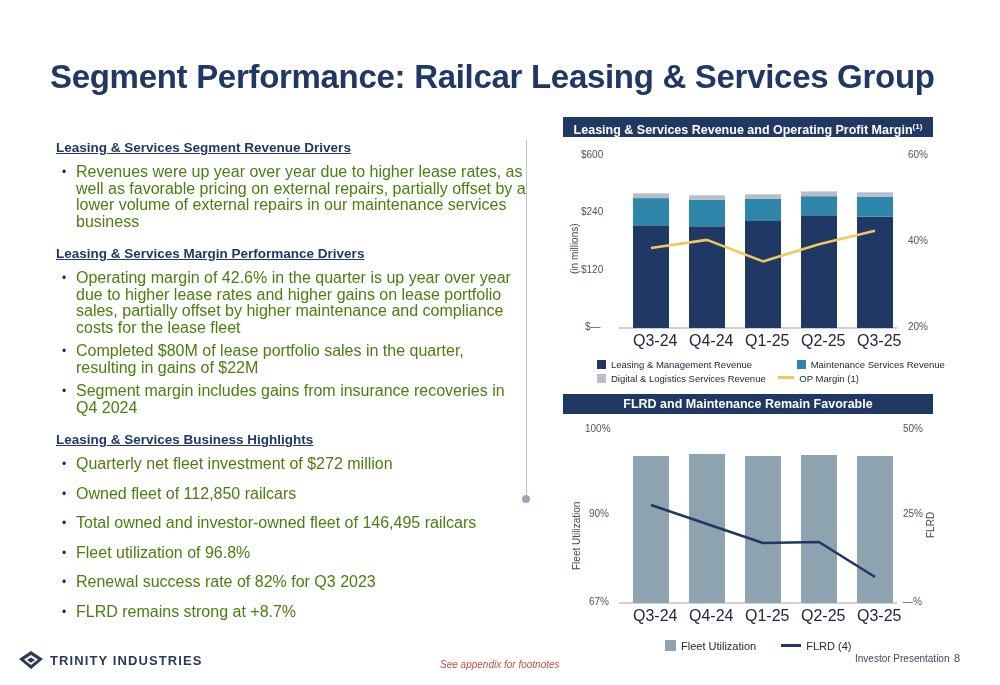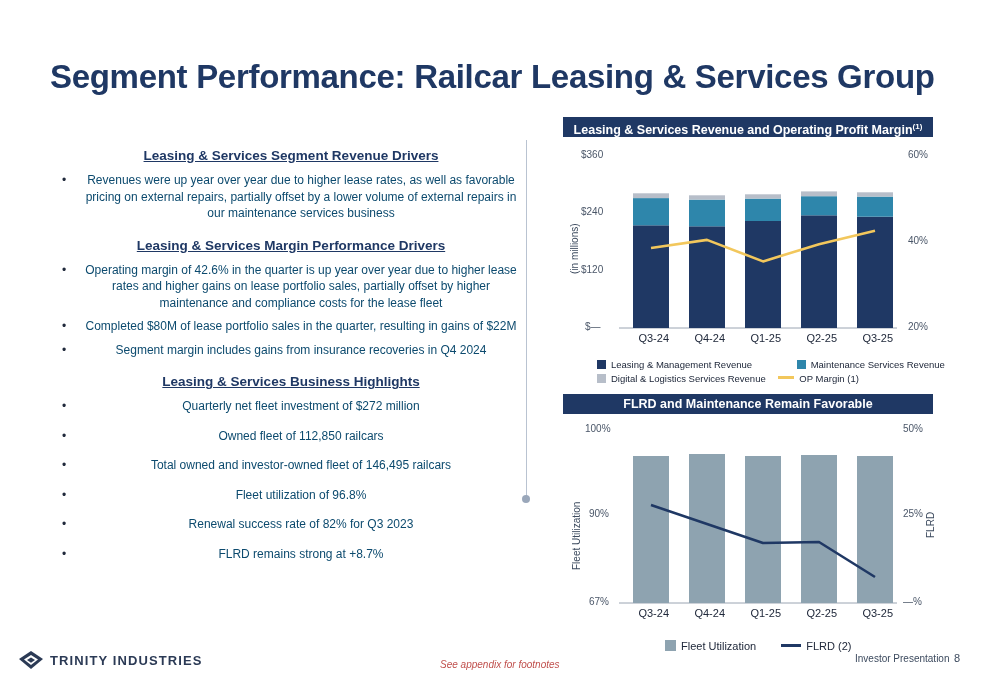--- a/index.html
+++ b/index.html
@@ -28,42 +28,41 @@
     font-weight: bold;
     color: #1f3864;
     letter-spacing: -0.3px;
     white-space: nowrap;
   }
 
   
   .left-col {
     position: absolute;
     left: 56px;
-    top: 148px;
+    top: 140px;
     width: 470px;
-    text-align: center;
   }
   .sec-head {
     font-size: 13.5px;
     font-weight: bold;
     color: #1f3864;
     text-decoration: underline;
     margin-bottom: 9px;
   }
   .bullets {
     margin: 0 0 16px 0;
     padding: 0;
     list-style: none;
   }
   .bullets li {
     position: relative;
     padding-left: 20px;
-    font-size: 12px;
+    font-size: 16px;
     line-height: 16.5px;
-    color: #0c4a6e;
+    color: #4d7c0f;
     margin-bottom: 7px;
   }
   .bullets li:before {
     content: "\2022";
     position: absolute;
     left: 6px;
     top: 0;
     color: #20293b;
     font-size: 12px;
   }
@@ -116,21 +115,21 @@
     white-space: nowrap;
   }
   .tick {
     position: absolute;
     font-size: 10px;
     color: #4a5668;
     white-space: nowrap;
   }
   .cat {
     position: absolute;
-    font-size: 11px;
+    font-size: 16px;
     color: #20293b;
     text-align: right;
     white-space: nowrap;
   }
   .legend {
     position: absolute;
     font-size: 9.5px;
     color: #20293b;
     white-space: nowrap;
     padding-left: 8px;
@@ -258,21 +257,21 @@
 
       <rect x="294" y="76.7" width="36" height="111.3" fill="#1f3864"></rect>
       <rect x="294" y="56.6" width="36" height="20.1" fill="#2e86ab"></rect>
       <rect x="294" y="52.3" width="36" height="4.3" fill="#b7bec9"></rect>
 
       <polyline points="88,108.0 144,99.9 200,121.4 256,104.2 312,90.8" fill="none" stroke="#f2c75c" stroke-width="2.6" stroke-linejoin="round"></polyline>
     </svg>
 
     <div class="vert-label" style="left:6px; top:134px;">(in millions)</div>
 
-    <div class="tick" style="left:18px; top:9px;">$360</div>
+    <div class="tick" style="left:18px; top:9px;">$600</div>
     <div class="tick" style="left:18px; top:66px;">$240</div>
     <div class="tick" style="left:18px; top:124px;">$120</div>
     <div class="tick" style="left:22px; top:181px;">$—</div>
 
     <div class="tick" style="left:345px; top:9px;">60%</div>
     <div class="tick" style="left:345px; top:95px;">40%</div>
     <div class="tick" style="left:345px; top:181px;">20%</div>
 
     <div class="cat" style="left:70px; top:192px; width:36px;">Q3-24</div>
     <div class="cat" style="left:126px; top:192px; width:36px;">Q4-24</div>
@@ -330,21 +329,21 @@
     <div class="cat" style="left:126px; top:189px; width:36px;">Q4-24</div>
     <div class="cat" style="left:182px; top:189px; width:36px;">Q1-25</div>
     <div class="cat" style="left:238px; top:189px; width:36px;">Q2-25</div>
     <div class="cat" style="left:294px; top:189px; width:36px;">Q3-25</div>
 
     <div class="legend" style="left:94px; top:222px; font-size:11px;">
       <span class="legend-item" style="margin-right:22px;">
         <span class="sw" style="background:#8ea3b0; width:11px; height:11px;"></span><span>Fleet Utilization</span>
       </span>
       <span class="legend-item">
-        <span class="line-sw" style="background:#1f3864; width:20px; height:3px;"></span><span>FLRD (2)</span>
+        <span class="line-sw" style="background:#1f3864; width:20px; height:3px;"></span><span>FLRD (4)</span>
       </span>
     </div>
   </div>
 
   <div class="footer-note">See appendix for footnotes</div>
   <div class="footer-right">Investor Presentation</div>
   <div class="page-num">8</div>
 
   <div class="logo">
     <svg width="26" height="20" viewBox="0 0 26 20">

